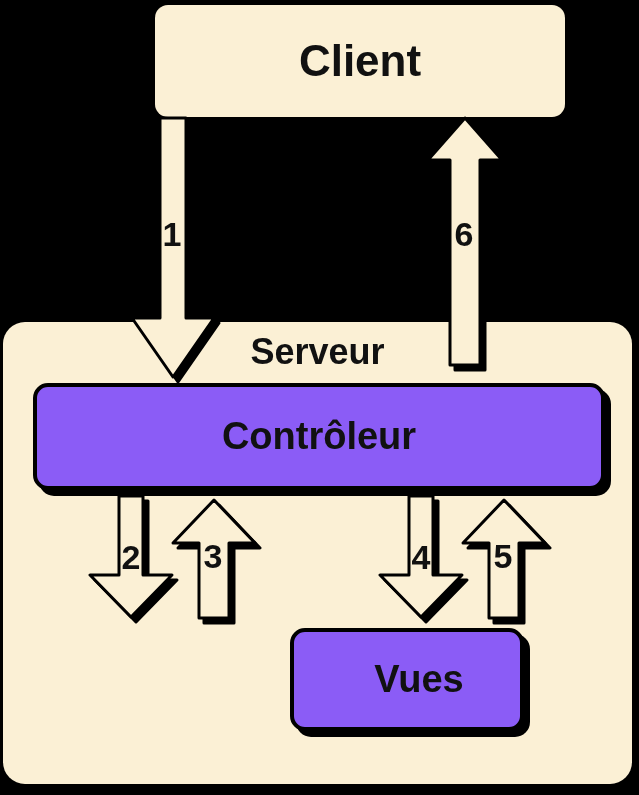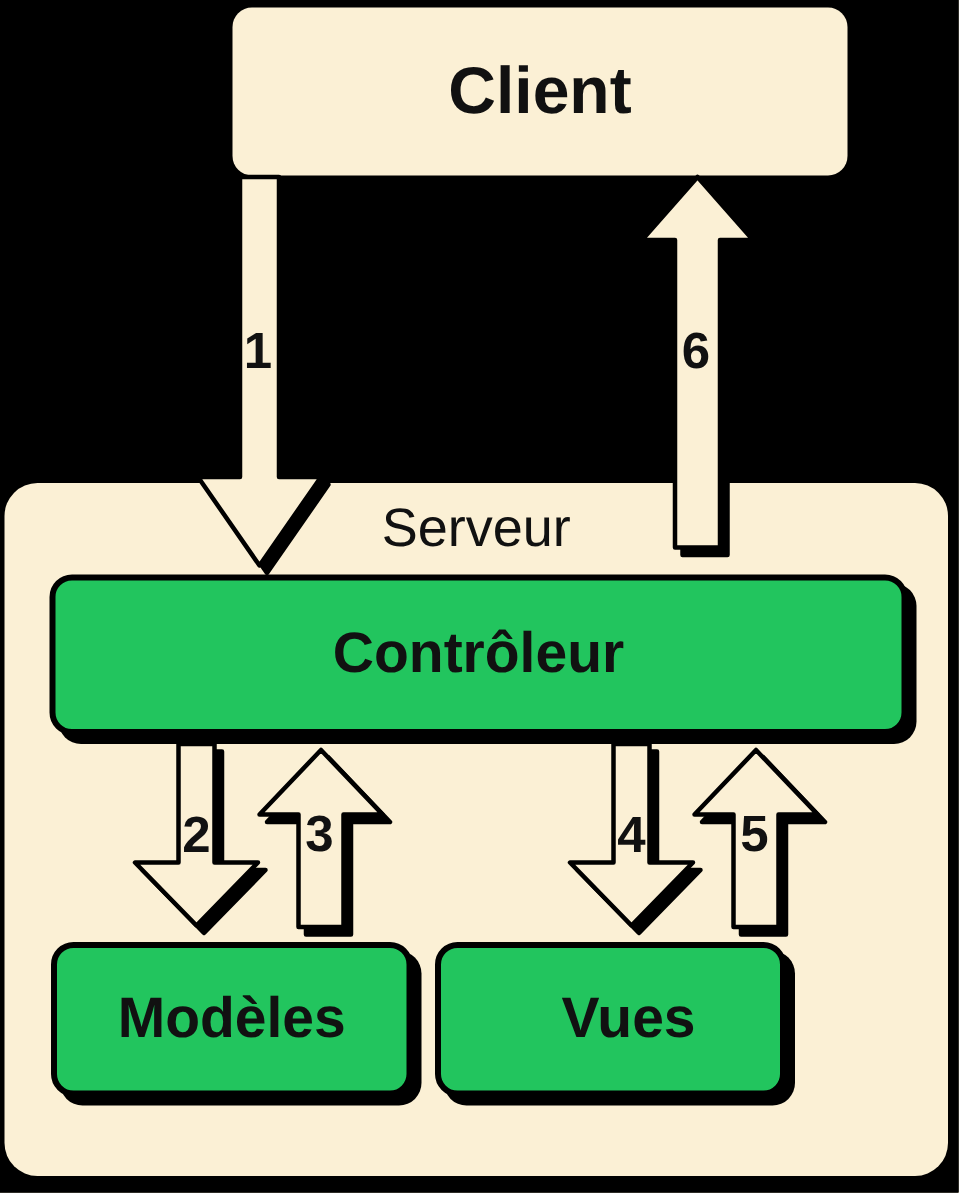--- a/index.html
+++ b/index.html
@@ -34,29 +34,29 @@
     left: 3px; top: 322px;
     width: 629px; height: 462px;
     border-radius: 22px;
   }
   .server-label {
     position: absolute;
     left: 3px; top: 334px;
     width: 629px;
     text-align: center;
     font-size: 36px;
-    font-weight: 400;
+    font-weight: 700;
     line-height: 36px;
     z-index: 3;
   }
   
   .node {
     position: absolute;
     box-sizing: border-box;
-    background: #22c55e;
+    background: #8b5cf6;
     border: 4px solid #000000;
     border-radius: 15px;
     box-shadow: 6px 6px 0 #000000;
     display: flex;
     align-items: center;
     justify-content: center;
     font-size: 38px;
     font-weight: 600;
     z-index: 2;
   }
@@ -105,23 +105,20 @@
   <div class="plain-box client">
     <span>Client</span>
   </div>
 
   <div class="plain-box server"></div>
   <div class="server-label">Serveur</div>
 
   <div class="node controleur">
     <span>Contrôleur</span>
   </div>
-  <div class="node modeles">
-    <span>Modèles</span>
-  </div>
   <div class="node vues">
     <span>Vues</span>
   </div>
 
   <svg class="arrows" width="639" height="795" viewBox="0 0 639 795">
 
     <g>
       <polygon class="arr-shadow" transform="translate(5,5)" points="160,118 186,118 186,318 214,318 173,377 132,318 160,318"></polygon>
       <polygon class="arr-body" points="160,118 186,118 186,318 214,318 173,377 132,318 160,318"></polygon>
     </g>

